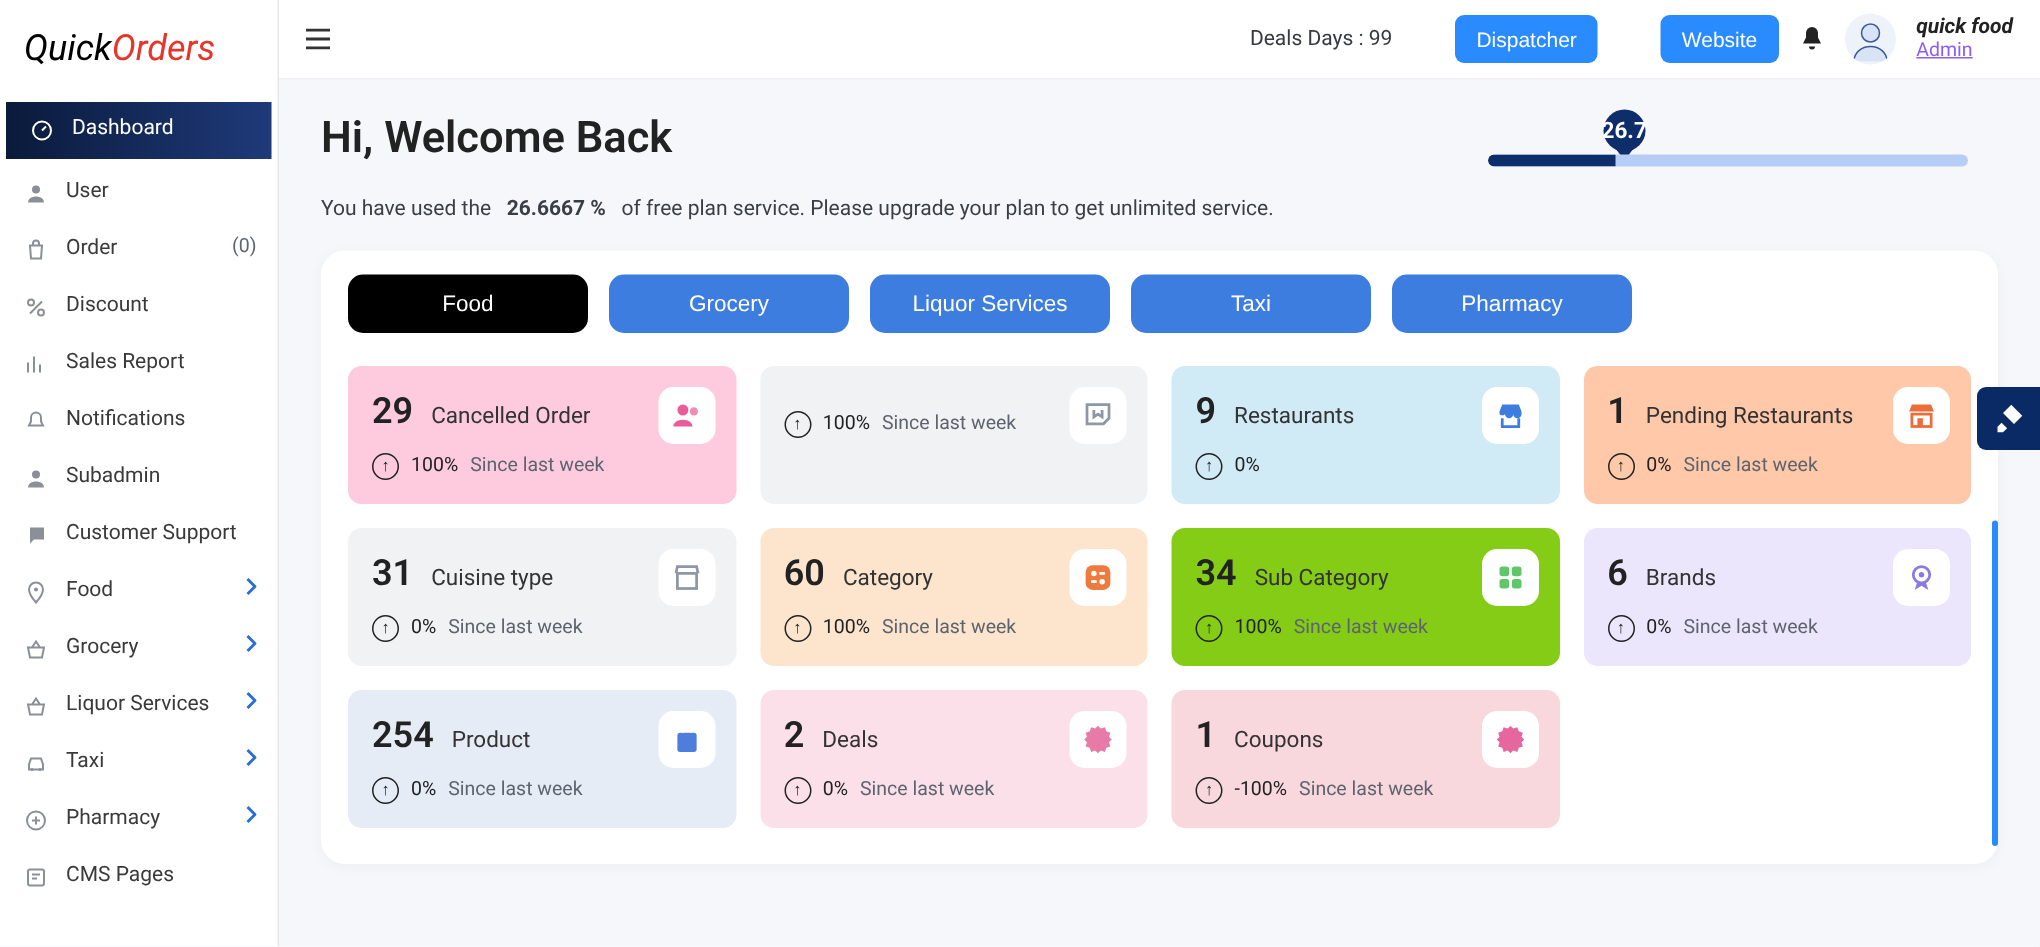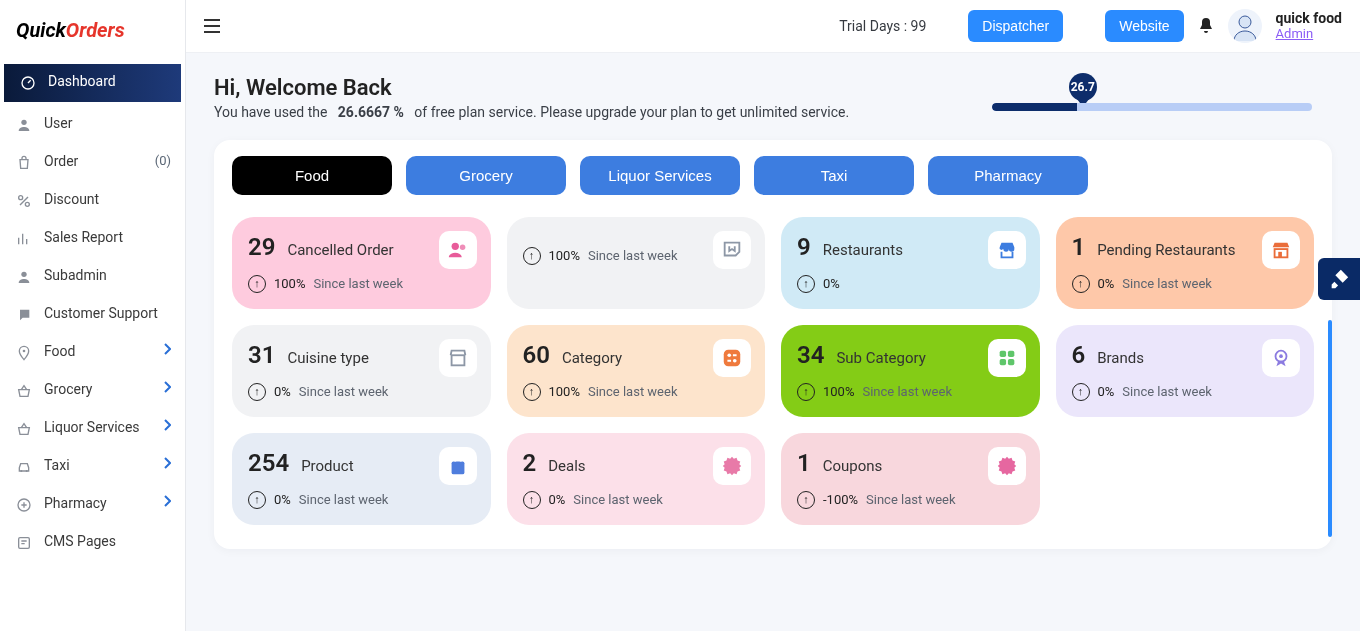--- a/index.html
+++ b/index.html
@@ -1,58 +1,58 @@
 <!DOCTYPE html>
 <html><head>
 <meta charset="utf-8">
 <style>
 * { box-sizing: border-box; margin: 0; padding: 0; }
 body { font-family: -apple-system, BlinkMacSystemFont, "Segoe UI", Roboto, sans-serif; background: #f5f7fb; color: #222; width: 1360px; height: 631px; overflow: hidden; }
 .layout { display: flex; height: 100%; }
 .sidebar { width: 186px; background: #fff; border-right: 1px solid #e6e8ec; display: flex; flex-direction: column; }
-.logo { padding: 18px 16px; font-weight: 700; font-size: 20px; font-style: italic; }
+.logo { padding: 18px 16px; font-weight: 400; font-size: 24px; font-style: italic; }
 .logo .q { color: #000; }
 .logo .rders { color: #e6352b; }
 .nav { flex: 1; overflow-y: auto; }
 .nav-item { display: flex; padding: 9px 14px; font-size: 14px; color: #3a3a3a; cursor: pointer; position: relative; }
 .nav-item .icon { width: 20px; height: 20px; margin-right: 10px; display: inline-flex; align-items: center; justify-content: center; color: #8a8f98; }
 .nav-item.active { background: linear-gradient(90deg,#0a1a3a,#1e3a7a); color: #fff; border-radius: 0; margin: 4px 4px 4px 4px; }
 .nav-item.active .icon { color: #fff; }
 .nav-item .chev { margin-left: auto; color: #2a6fd6; }
 .nav-item .badge { margin-left: auto; color: #5b6776; font-size: 13px; }
 .main { flex: 1; display: flex; flex-direction: column; }
 .topbar { height: 58px; background: #fff; display: flex; align-items: center; padding: 0 18px; gap: 14px; border-bottom: 1px solid #eef0f4; }
 .hamburger { cursor: pointer; color: #333; }
 .spacer { flex: 1; }
 .trial { font-size: 14px; color: #363a40; }
 .btn { border: none; border-radius: 6px; padding: 8px 14px; font-size: 14px; color: #fff; cursor: pointer; }
 .btn-blue { background: #2a8bff; margin-left: 28px; }
 .bell { cursor: pointer; color: #222; }
 .avatar { width: 34px; height: 34px; border-radius: 50%; background: #eef3fb; display: inline-flex; align-items: center; justify-content: center; color: #6c86b0; overflow: hidden; }
 .user-box { line-height: 1.15; }
-.user-box .name { font-weight: 700; font-size: 14px; }
+.user-box .name { font-weight: 700; font-size: 14px; font-style: italic; }
 .user-box .role { font-size: 13px; color: #8b5cf6; text-decoration: underline; }
 .content { padding: 22px 28px; overflow-y: auto; height: 100%; position: relative; }
 .welcome-row { display: flex; align-items: flex-start; gap: 30px; margin-bottom: 20px; }
-.welcome-text h1 { font-size: 22px; font-weight: 600; margin-bottom: 4px; }
+.welcome-text h1 { font-size: 29px; font-weight: 600; margin-bottom: 22px; }
 .welcome-text p { font-size: 14px; color: #3a3f47; }
 .welcome-text p .pct { font-weight: 700; }
 .progress-wrap { margin-left: auto; width: 340px; position: relative; padding-top: 28px; padding-right: 20px; }
 .progress-track { height: 8px; border-radius: 4px; background: #b8cdf6; position: relative; overflow: hidden; }
 .progress-fill { height: 100%; background: #0d2d6b; border-radius: 4px 0 0 4px; width: 26.7%; }
 .progress-pin { position: absolute; left: 26.7%; top: -2px; transform: translateX(-50%); }
-.progress-pin .bubble { background: #0d2d6b; color: #fff; font-size: 12px; font-weight: 700; border-radius: 50%; width: 28px; height: 28px; display: flex; align-items: center; justify-content: center; }
+.progress-pin .bubble { background: #0d2d6b; color: #fff; font-size: 15px; font-weight: 700; border-radius: 50%; width: 28px; height: 28px; display: flex; align-items: center; justify-content: center; }
 .progress-pin .tri { width: 0; height: 0; border-left: 6px solid transparent; border-right: 6px solid transparent; border-top: 8px solid #0d2d6b; margin: -2px auto 0; }
 .panel { background: #fff; border-radius: 16px; padding: 16px 18px 24px; box-shadow: 0 2px 10px rgba(20,30,60,.04); position: relative; }
 .panel::after { content: ""; position: absolute; right: 0; top: 180px; bottom: 12px; width: 4px; background: #2a8bff; border-radius: 4px; }
 .tabs { display: flex; gap: 14px; margin-bottom: 22px; }
 .tab { border: none; border-radius: 10px; padding: 11px 10px; font-size: 15px; color: #fff; background: #3d7de0; cursor: pointer; width: 160px; text-align: center; }
 .tab.active { background: #000; }
 .cards { display: grid; grid-template-columns: repeat(4, 1fr); gap: 16px; }
-.card { border-radius: 22px; padding: 16px 16px 14px; position: relative; min-height: 92px; }
+.card { border-radius: 9px; padding: 16px 16px 14px; position: relative; min-height: 92px; }
 .card .top { display: flex; align-items: baseline; gap: 12px; }
 .card .num { font-size: 24px; font-weight: 600; }
 .card .label { font-size: 15px; color: #333; }
 .card .iconbox { position: absolute; right: 14px; top: 14px; width: 38px; height: 38px; border-radius: 10px; background: #fff; display: flex; align-items: center; justify-content: center; }
 .card .bottom { display: flex; align-items: center; gap: 8px; margin-top: 14px; font-size: 13px; }
 .card .arrow { width: 18px; height: 18px; border-radius: 50%; border: 1.5px solid #222; display: inline-flex; align-items: center; justify-content: center; font-size: 11px; }
 .card .pct2 { font-weight: 400; font-size: 13px; }
 .card .since { color: #5d646f; }
 .c-pink { background: #fecbde; }
 .c-gray { background: #f1f2f4; }
@@ -117,20 +117,28 @@
           <span class="icon">
             <svg width="16" height="16" viewBox="0 0 24 24">
               <path d="M4 20V10m6 10V4m6 16v-8" stroke="#8a8f98" stroke-width="2"></path>
             </svg>
           </span>
           <span>Sales Report</span>
         </div>
         <div class="nav-item">
           <span class="icon">
             <svg width="16" height="16" viewBox="0 0 24 24">
+              <path d="M12 3a5 5 0 015 5v4l2 4H5l2-4V8a5 5 0 015-5z" fill="none" stroke="#8a8f98" stroke-width="2"></path>
+            </svg>
+          </span>
+          <span>Notifications</span>
+        </div>
+        <div class="nav-item">
+          <span class="icon">
+            <svg width="16" height="16" viewBox="0 0 24 24">
               <circle cx="12" cy="8" r="4" fill="#8a8f98"></circle>
               <path d="M4 21c0-4 4-6 8-6s8 2 8 6" fill="#8a8f98"></path>
             </svg>
           </span>
           <span>Subadmin</span>
         </div>
         <div class="nav-item">
           <span class="icon">
             <svg width="16" height="16" viewBox="0 0 24 24">
               <path d="M4 4h16v12H10l-4 4V4z" fill="#8a8f98"></path>
@@ -221,21 +229,21 @@
 
   <div class="main">
     <div class="topbar">
       <span class="hamburger">
         <svg width="16" height="14" viewBox="0 0 16 14">
             <path d="M0 1h16M0 7h16M0 13h16" stroke="currentColor" stroke-width="2"></path>
           </svg>
       </span>
       <div class="spacer"></div>
       <span class="trial">
-        <span>Trial Days :</span>
+        <span>Deals Days :</span>
         <span>99</span>
       </span>
       <button class="btn btn-blue">Dispatcher</button>
       <button class="btn btn-blue">Website</button>
       <span class="bell">
         <svg width="16" height="18" viewBox="0 0 16 18">
             <path d="M8 1a4 4 0 0 1 4 4v3l2 4H2l2-4V5a4 4 0 0 1 4-4zm-2 13h4a2 2 0 0 1-4 0z" fill="currentColor"></path>
           </svg>
       </span>
       <span class="avatar">

